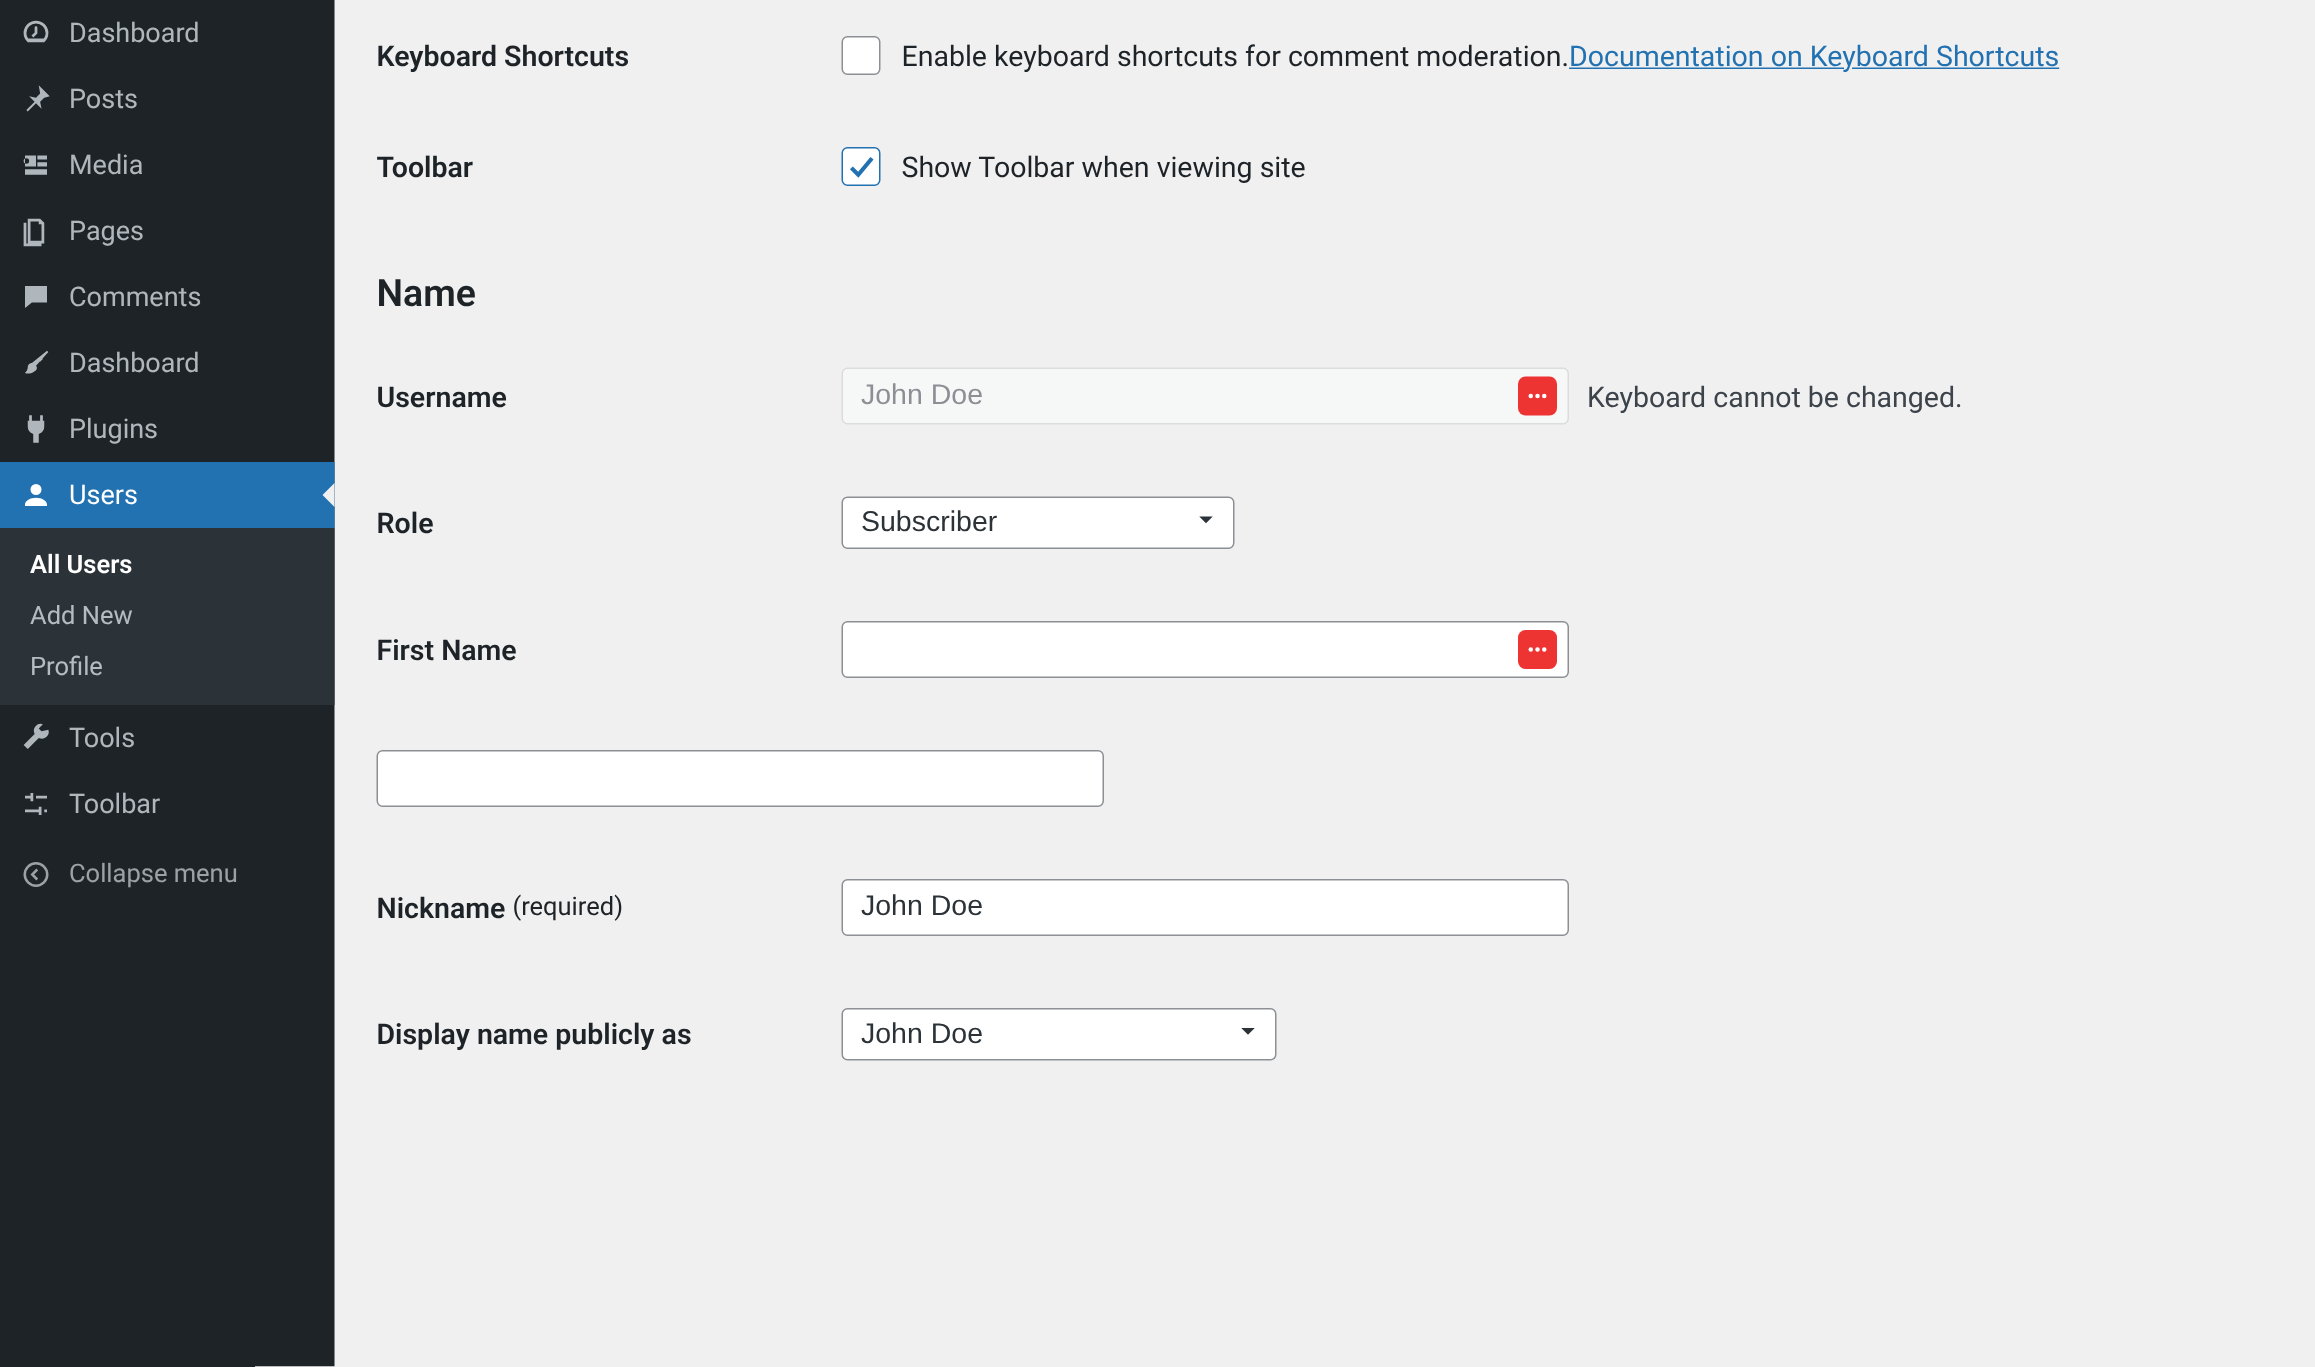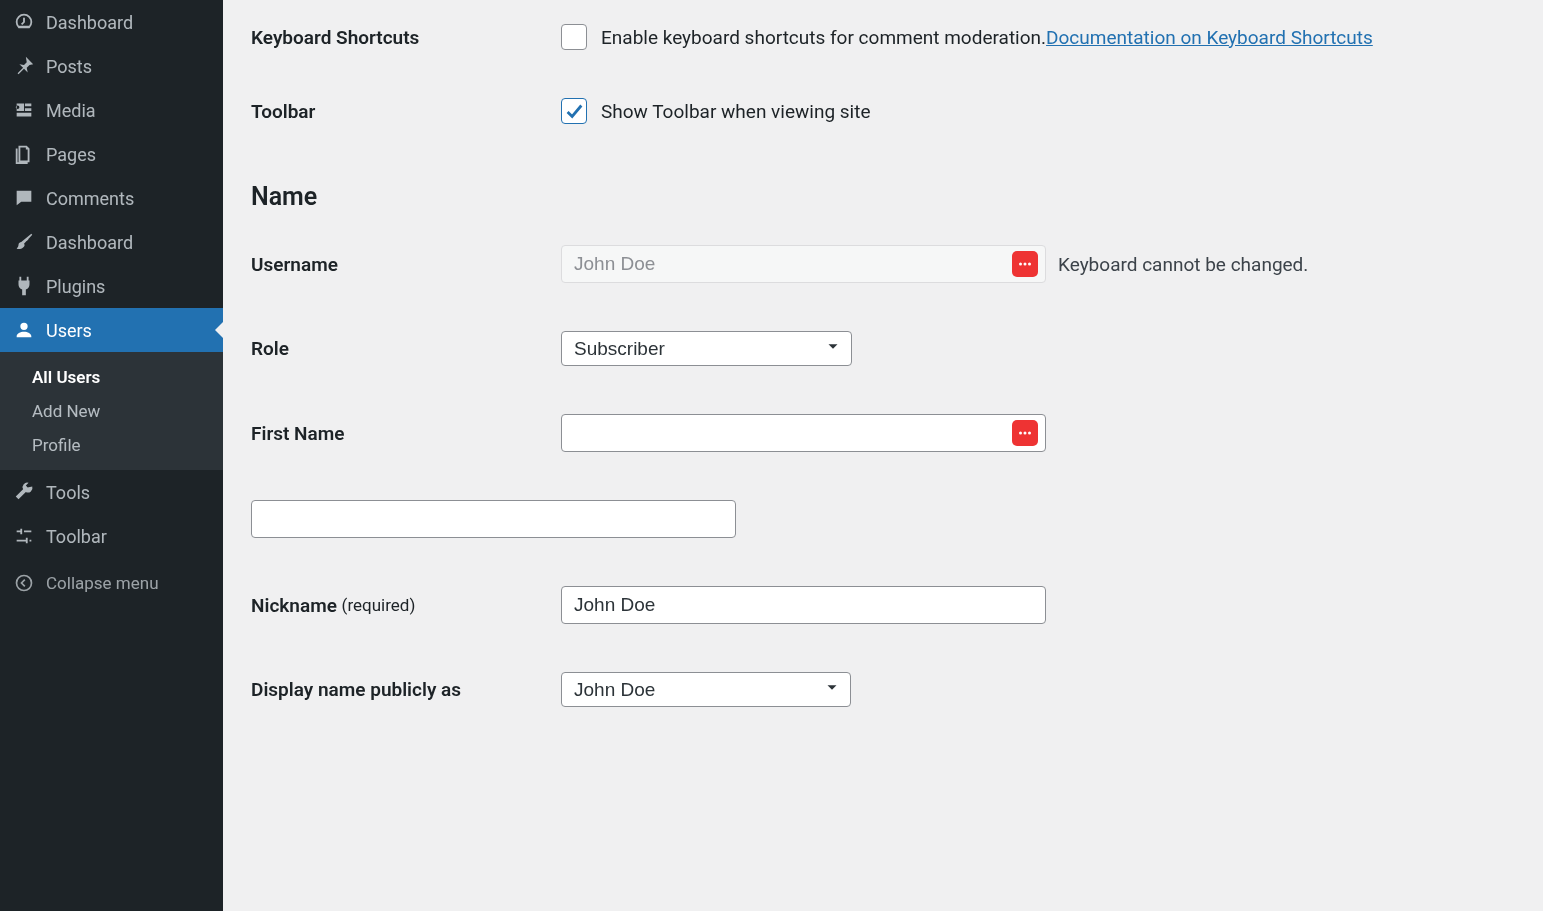--- a/index.html
+++ b/index.html
@@ -48,21 +48,21 @@
   .menu-item .icon {
     width: 24px;
     margin-right: 10px;
     display: inline-flex;
     align-items: center;
     justify-content: center;
   }
   .menu-item svg { width: 22px; height: 22px; fill: currentColor; }
   .submenu {
     background: #2c3338;
-    padding: 8px 16px;
+    padding: 8px 4px;
   }
   .submenu-item {
     padding: 7px 16px;
     font-size: 17px;
     color: rgba(240,246,252,.7);
     cursor: pointer;
   }
   .submenu-item.active { color: #fff; font-weight: 600; }
   .collapse {
     display: flex;
@@ -145,21 +145,21 @@
   }
   .select-wrap .chev {
     position: absolute;
     right: 10px;
     top: 50%;
     transform: translateY(-50%);
     pointer-events: none;
   }
   .chev svg { width: 18px; height: 18px; fill: #2c3338; }
   .lang-select { width: 360px; }
-  .role-select { width: 291px; }
+  .role-select { width: 262px; }
   .display-select { width: 290px; }
 
   .text-input {
     font-size: 19px;
     padding: 7px 12px;
     border: 1px solid #8c8f94;
     border-radius: 4px;
     background: #fff;
     color: #2c3338;
     width: 485px;

